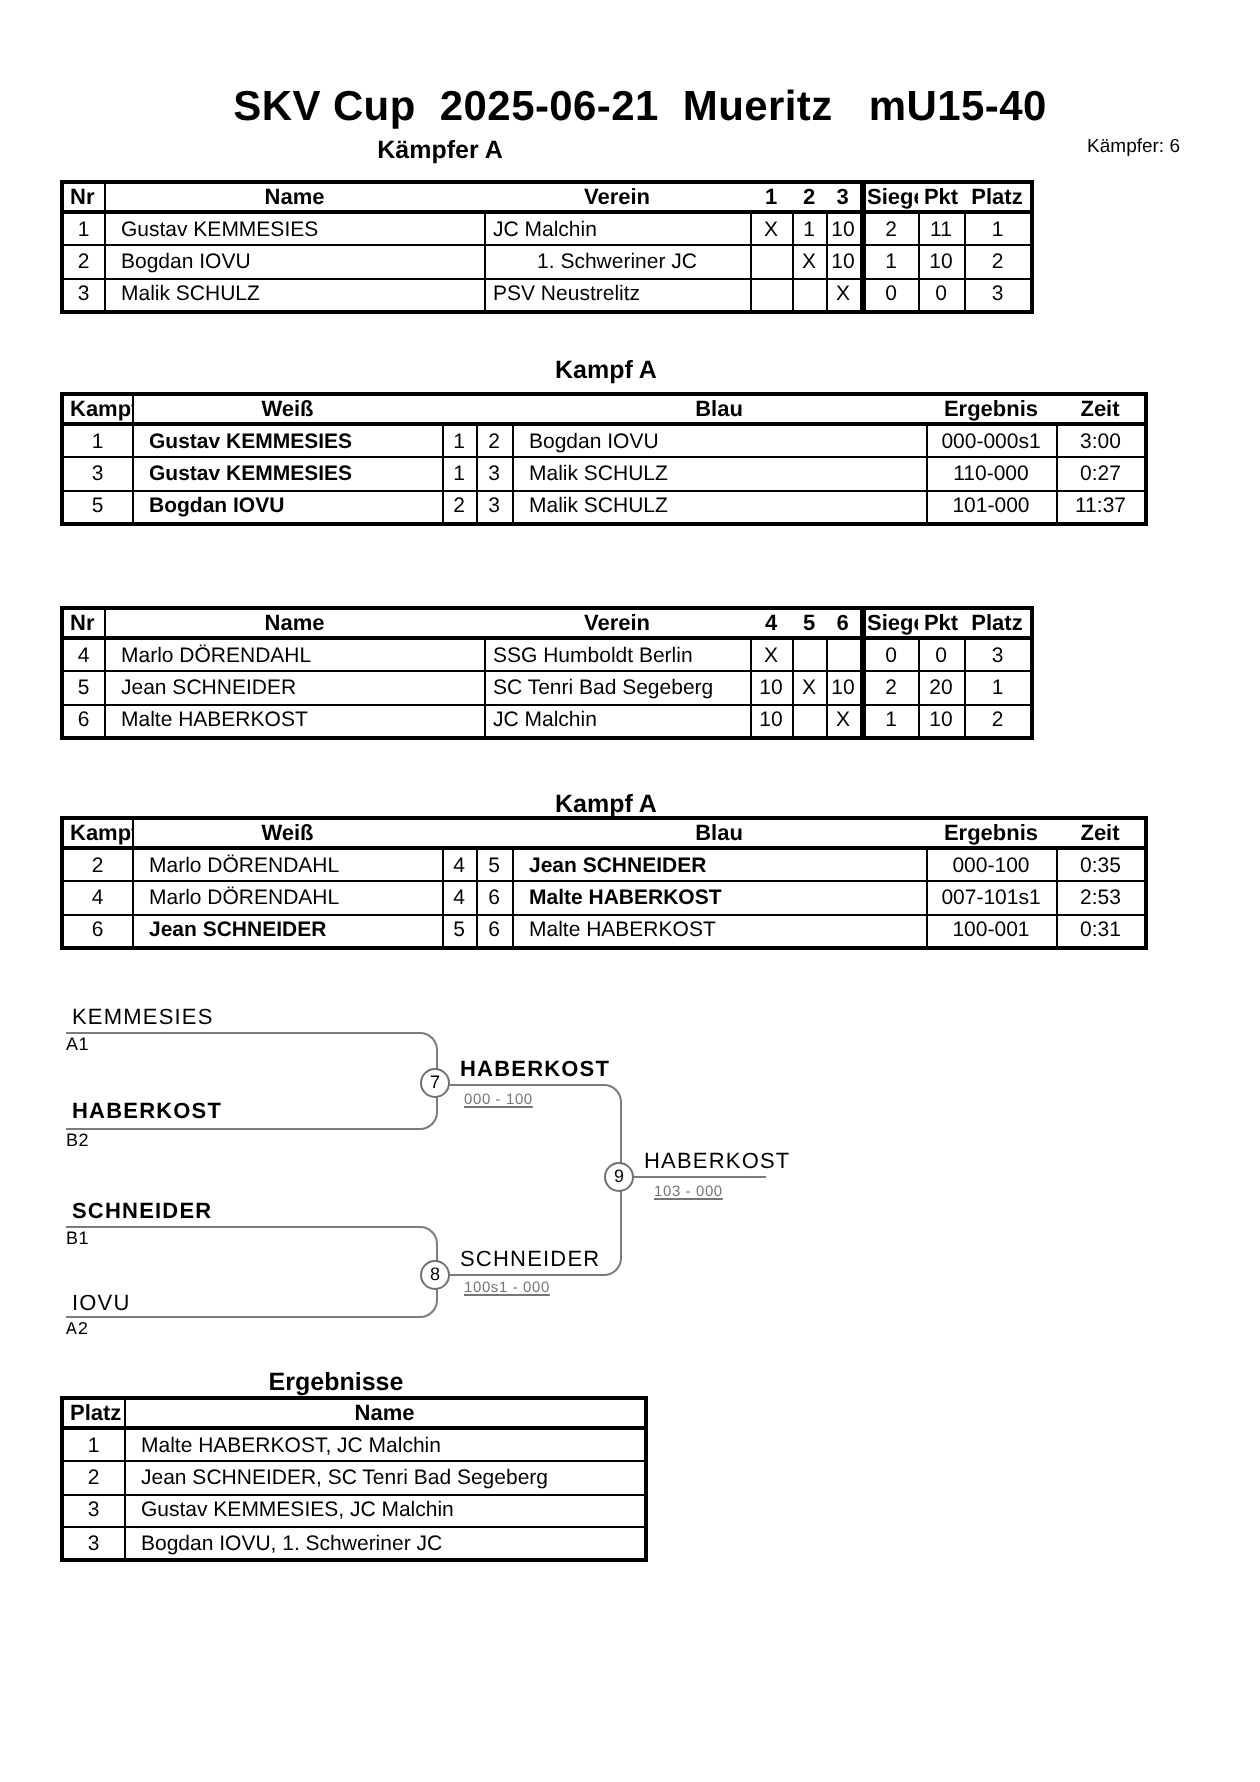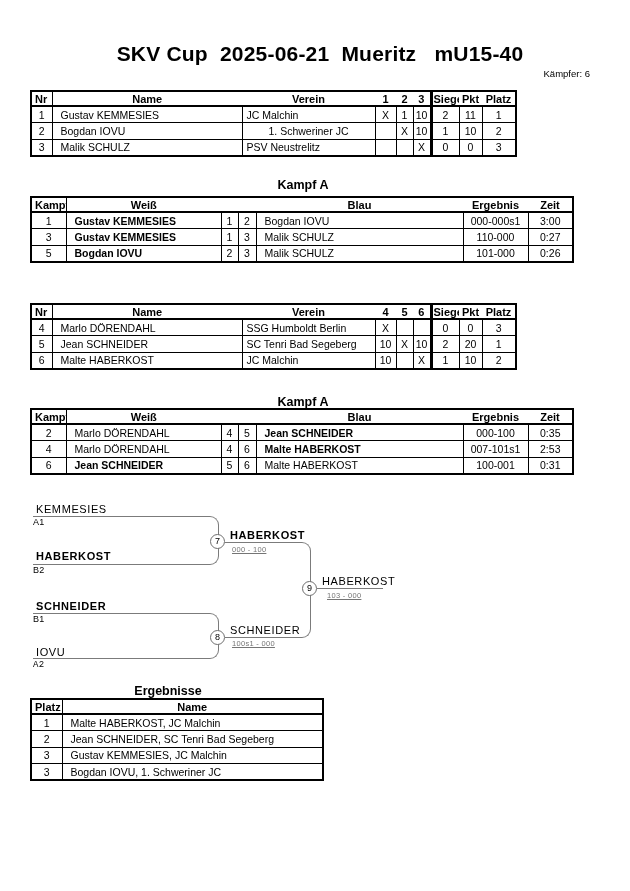--- a/index.html
+++ b/index.html
@@ -45,20 +45,21 @@
   .bname  { position:absolute; font-size:11px; letter-spacing:0.6px; white-space:pre; }
   .bseed  { position:absolute; font-size:9px; letter-spacing:0.3px; }
   .bscore { position:absolute; font-size:7.5px; color:#757575; letter-spacing:0.3px;text-decoration:underline; }
 </style>
 </head>
 <body>
 
 <div id="page">
 
   <div id="main-title">SKV Cup  2025-06-21  Mueritz   mU15-40</div>
+  <div class="sec-title" style="left:120px;top:68px;">Kämpfer A</div>
   <div id="fighters-count">Kämpfer: 6</div>
 
   <table class="tbl" style="left:30px;top:90px;width:485px;">
     <colgroup>
         <col style="width:21px">
         <col style="width:190px">
         <col style="width:133px">
         <col style="width:21px">
         <col style="width:17px">
         <col style="width:18px">
@@ -158,21 +159,21 @@
         <td>110-000</td>
         <td>0:27</td>
       </tr>
       <tr>
         <td>5</td>
         <td class="al b">Bogdan IOVU</td>
         <td>2</td>
         <td>3</td>
         <td class="al">Malik SCHULZ</td>
         <td>101-000</td>
-        <td>0:26</td>
+        <td>11:37</td>
       </tr>
     </tbody>
   </table>
 
 
   <table class="tbl" style="left:30px;top:303px;width:485px;">
     <colgroup>
         <col style="width:21px">
         <col style="width:190px">
         <col style="width:133px">

